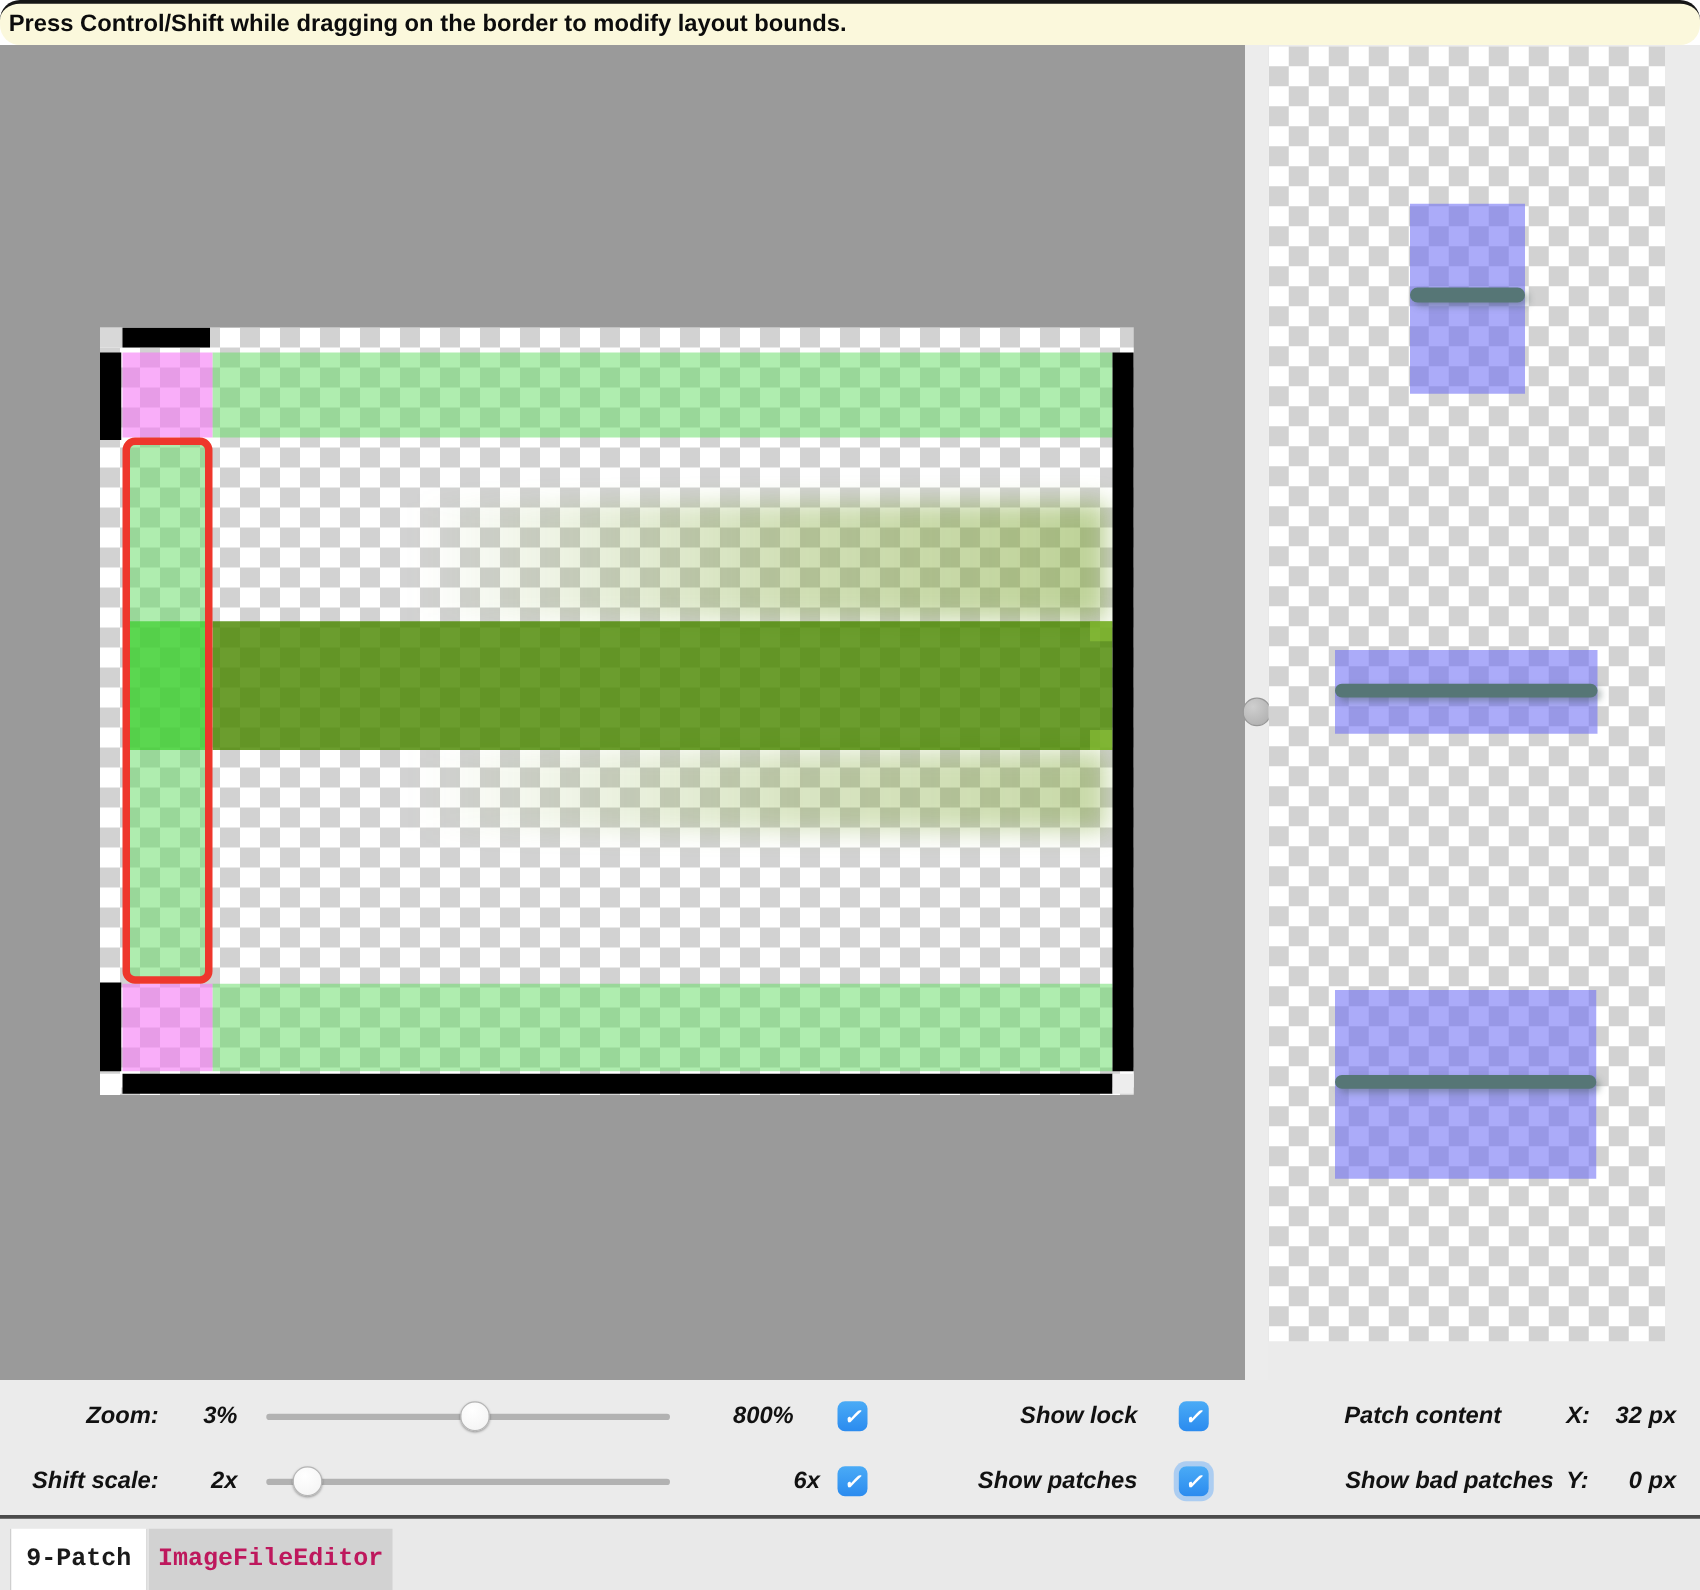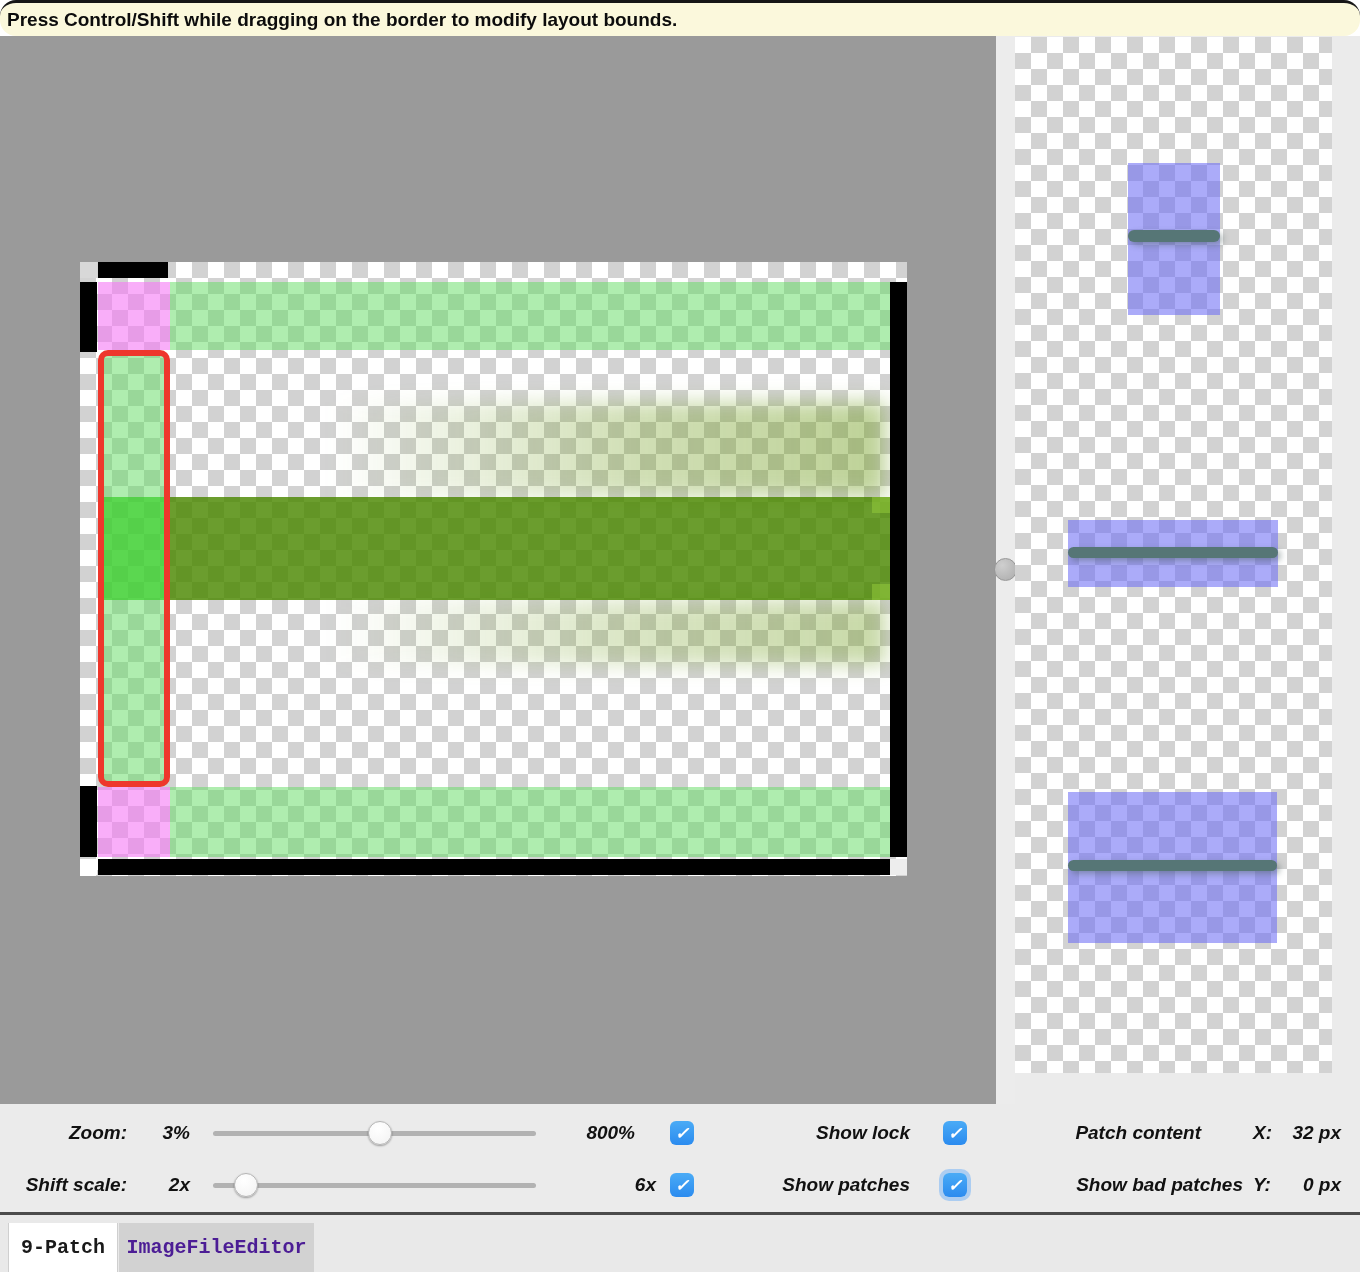--- a/index.html
+++ b/index.html
@@ -77,21 +77,21 @@
   .coords { position:absolute; width:88px; display:flex; justify-content:space-between;
             line-height:24px; height:24px; }
 
   
   .tabbar { position:absolute; left:0; top:1212px; width:1360px; height:76px;
             background:#e9e9e9; border-top:3px solid #4b4b4b;font-family:Liberation Mono, monospace; }
   .tab { position:absolute; top:8px; height:49px; display:flex; align-items:center;
          justify-content:center; font-size:20px; }
   .tab.active   { left:8px;   width:110px; background:#ffffff; color:#1a1a1a;
                   font-weight:600; border-left:1px solid #cfcfcf; border-right:1px solid #cfcfcf; }
-  .tab.inactive { left:119px; width:195px; background:#d2d2d2; color:#4c1d95;
+  .tab.inactive { left:119px; width:195px; background:#d2d2d2; color:#be185d;
                   font-weight:600; }
 </style>
 </head>
 <body>
 
 <div class="banner">
   <span>Press Control/Shift while dragging on the border to modify layout bounds.</span>
 </div>
 
 <div class="content">

